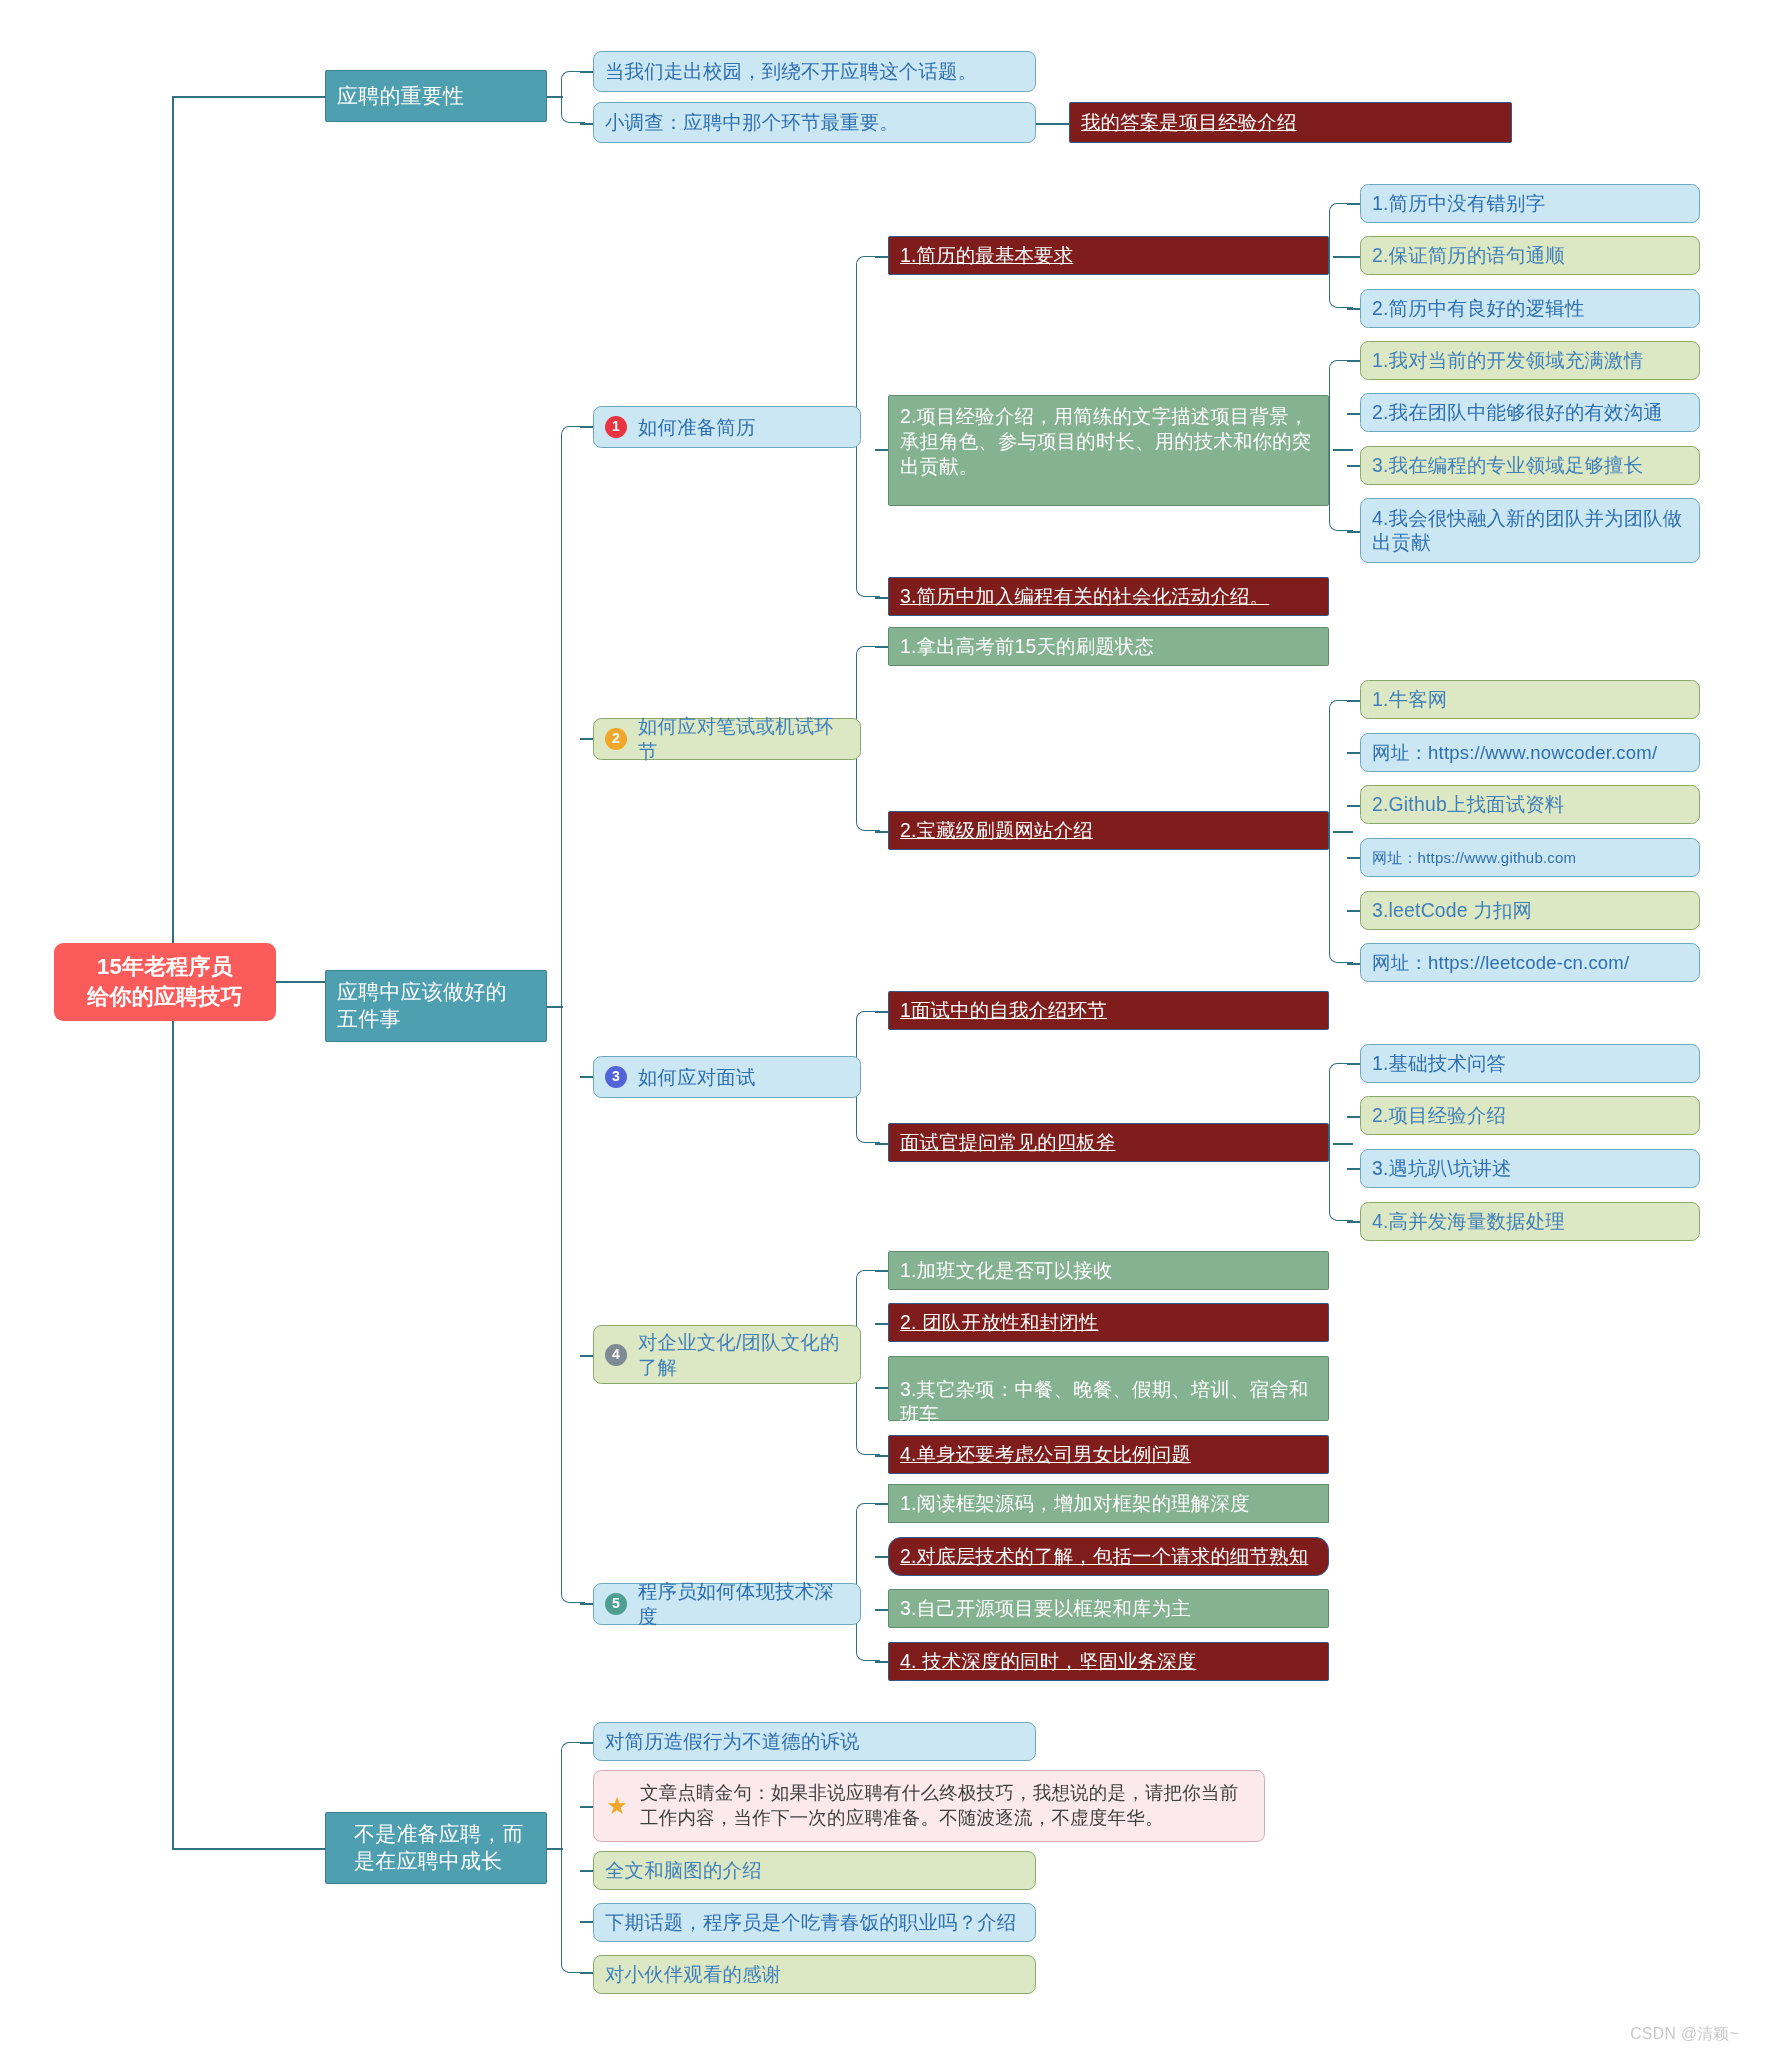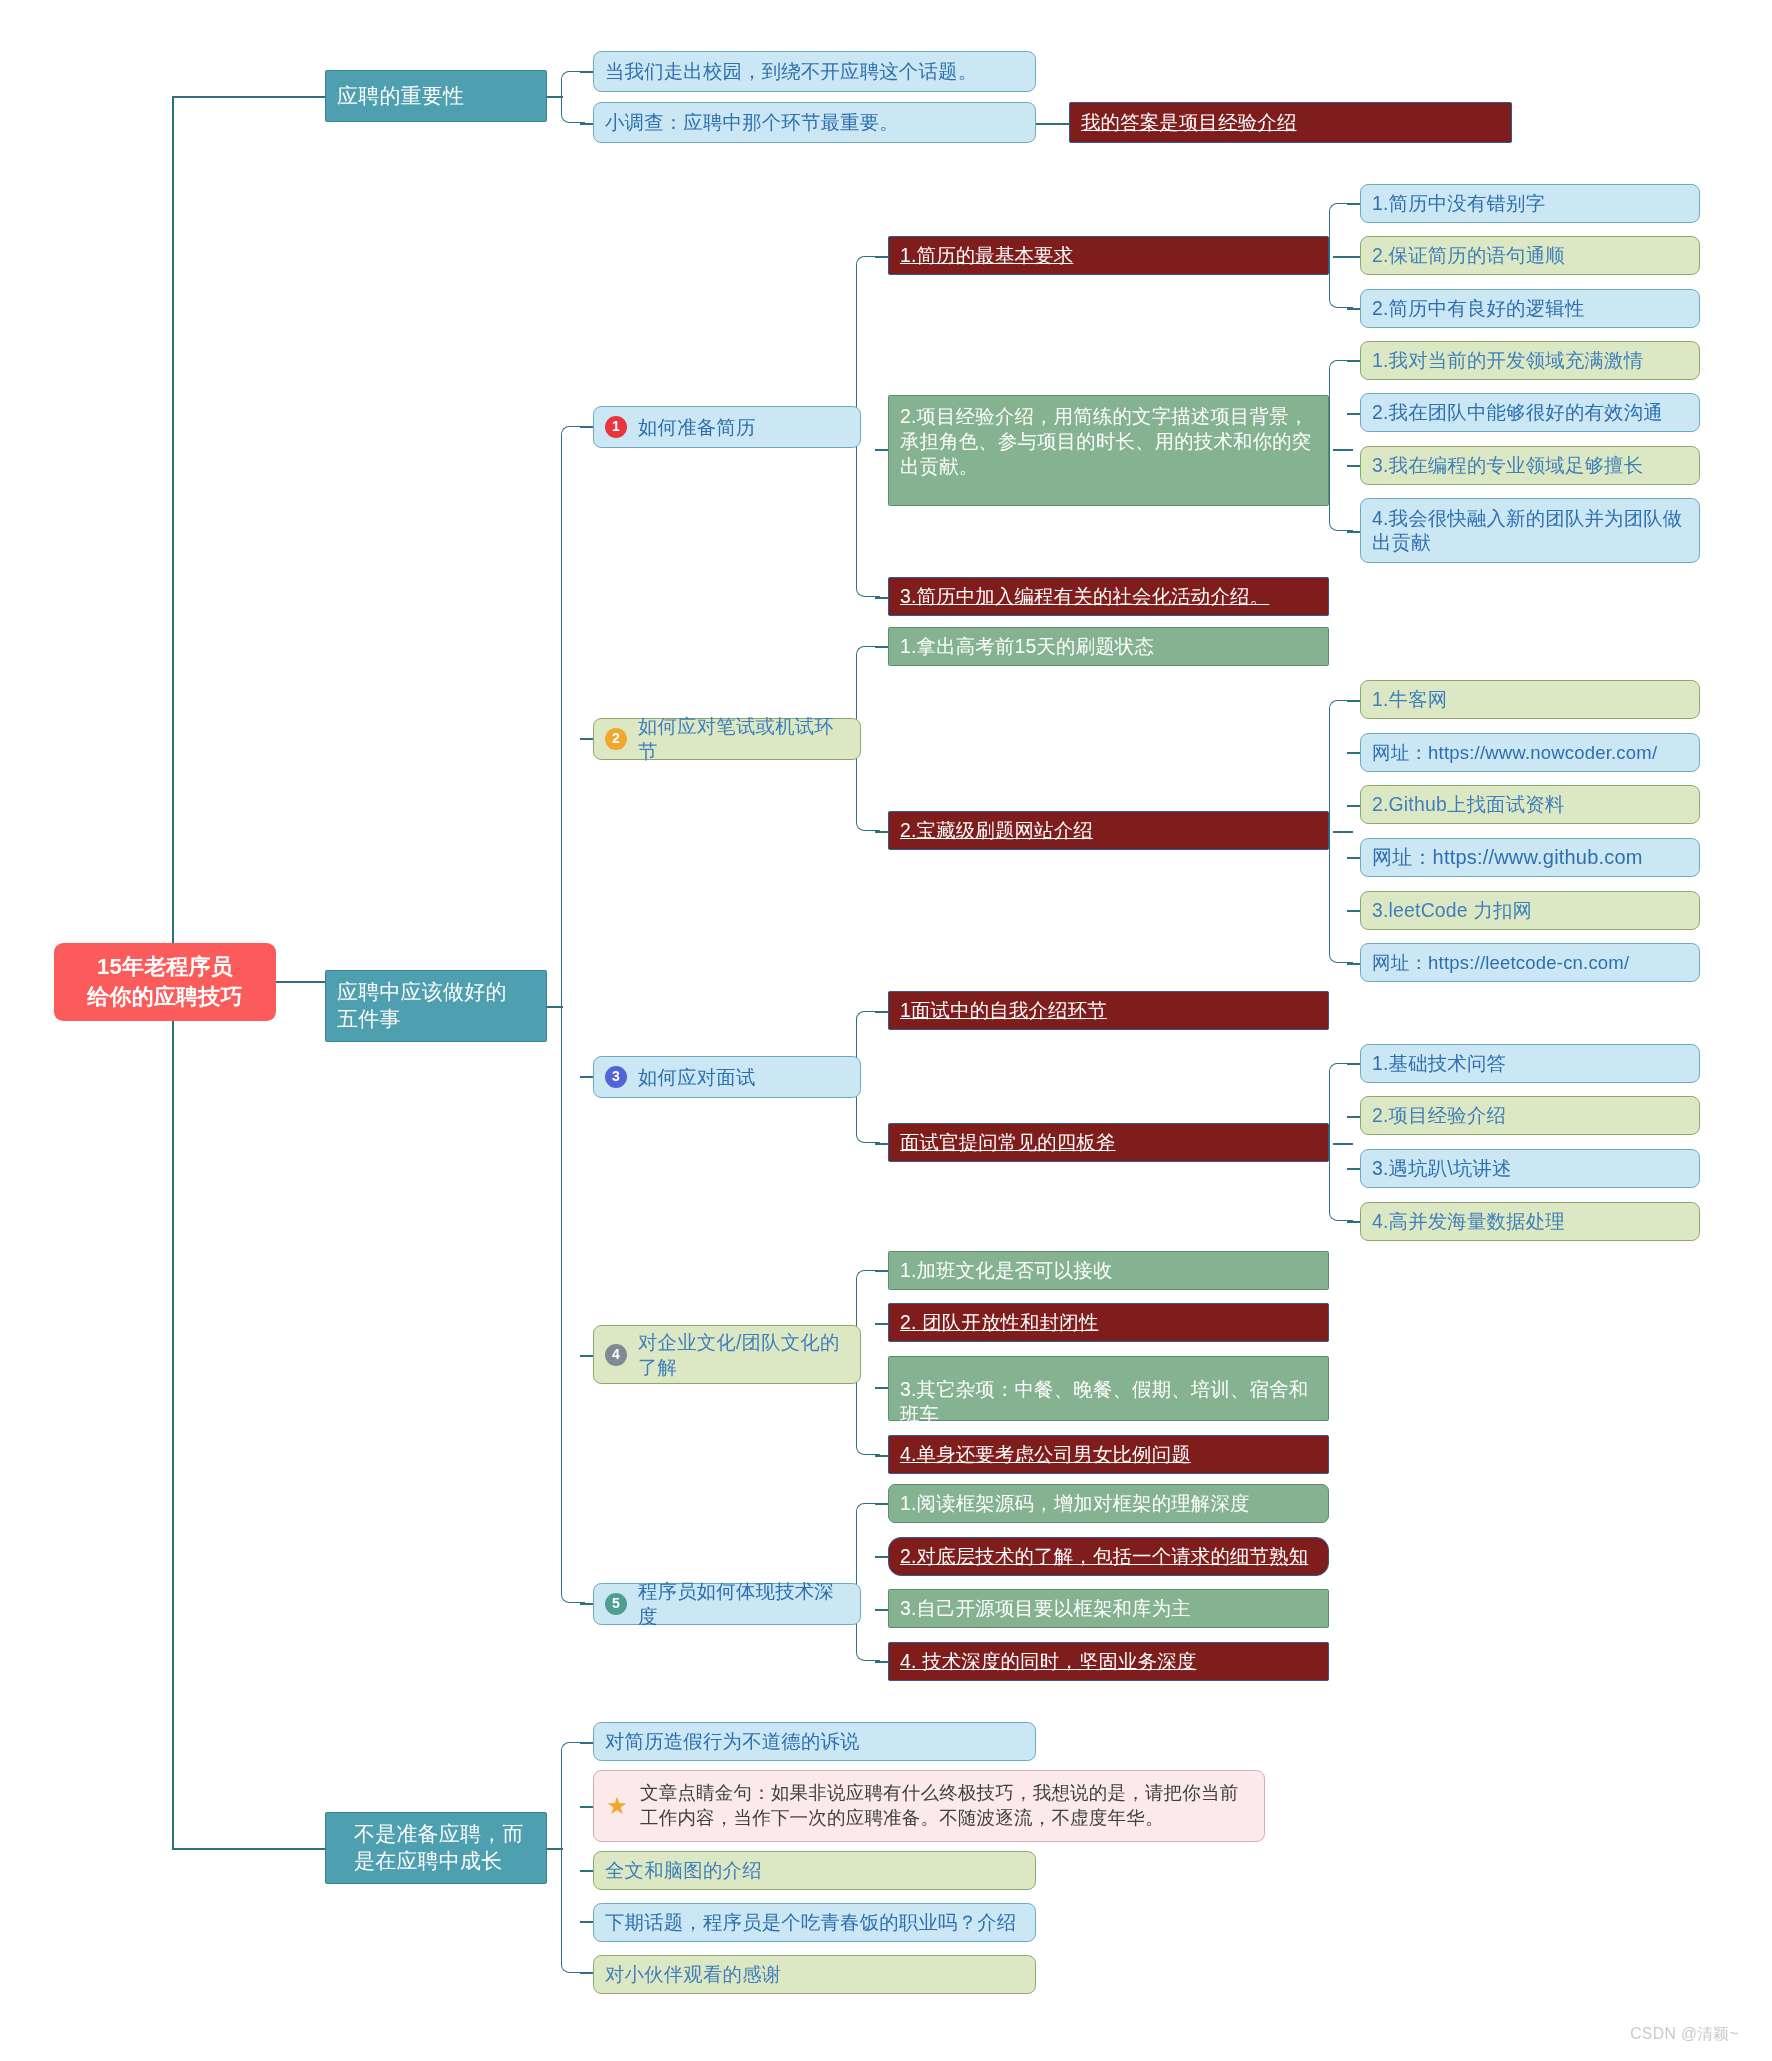--- a/index.html
+++ b/index.html
@@ -281,21 +281,21 @@
   <div class="node t-lightgreen" style="left:1360px; top:680px; width:340px; height:39px;">
     <span>1.牛客网</span>
   </div>
   <div class="node t-lightblue" style="left:1360px; top:733px; width:340px; height:39px;">
     <span style="font-size:18.5px">网址：https://www.nowcoder.com/</span>
   </div>
   <div class="node t-lightgreen" style="left:1360px; top:785px; width:340px; height:39px;">
     <span>2.Github上找面试资料</span>
   </div>
   <div class="node t-lightblue" style="left:1360px; top:838px; width:340px; height:39px;">
-    <span style="font-size:20px">网址：https://www.github.com</span>
+    <span style="font-size:15px">网址：https://www.github.com</span>
   </div>
   <div class="node t-lightgreen" style="left:1360px; top:891px; width:340px; height:39px;">
     <span>3.leetCode 力扣网</span>
   </div>
   <div class="node t-lightblue" style="left:1360px; top:943px; width:340px; height:39px;">
     <span style="font-size:18.5px">网址：https://leetcode-cn.com/</span>
   </div>
 
   <div class="node t-lightblue" style="left:593px; top:1056px; width:268px; height:42px;">
     <span class="badge b3">3</span>
@@ -338,21 +338,21 @@
   </div>
   <div class="node t-solidblue" style="left:888px; top:1435px; width:441px; height:39px; border-radius:1.8px;">
     <span>4.单身还要考虑公司男女比例问题</span>
   </div>
 
   <div class="node t-lightblue" style="left:593px; top:1583px; width:268px; height:42px;">
     <span class="badge b5">5</span>
     <span>程序员如何体现技术深度</span>
   </div>
 
-  <div class="node t-midgreen" style="left:888px; top:1484px; width:441px; height:39px; border-radius:7px;">
+  <div class="node t-midgreen" style="left:888px; top:1484px; width:441px; height:39px; border-radius:0;">
     <span>1.阅读框架源码，增加对框架的理解深度</span>
   </div>
   <div class="node t-solidblue" style="left:888px; top:1537px; width:441px; height:39px; border-radius:13px;">
     <span>2.对底层技术的了解，包括一个请求的细节熟知</span>
   </div>
   <div class="node t-midgreen" style="left:888px; top:1589px; width:441px; height:39px; border-radius:1.8px;">
     <span>3.自己开源项目要以框架和库为主</span>
   </div>
   <div class="node t-solidblue" style="left:888px; top:1642px; width:441px; height:39px; border-radius:1.8px;">
     <span>4. 技术深度的同时，坚固业务深度</span>

